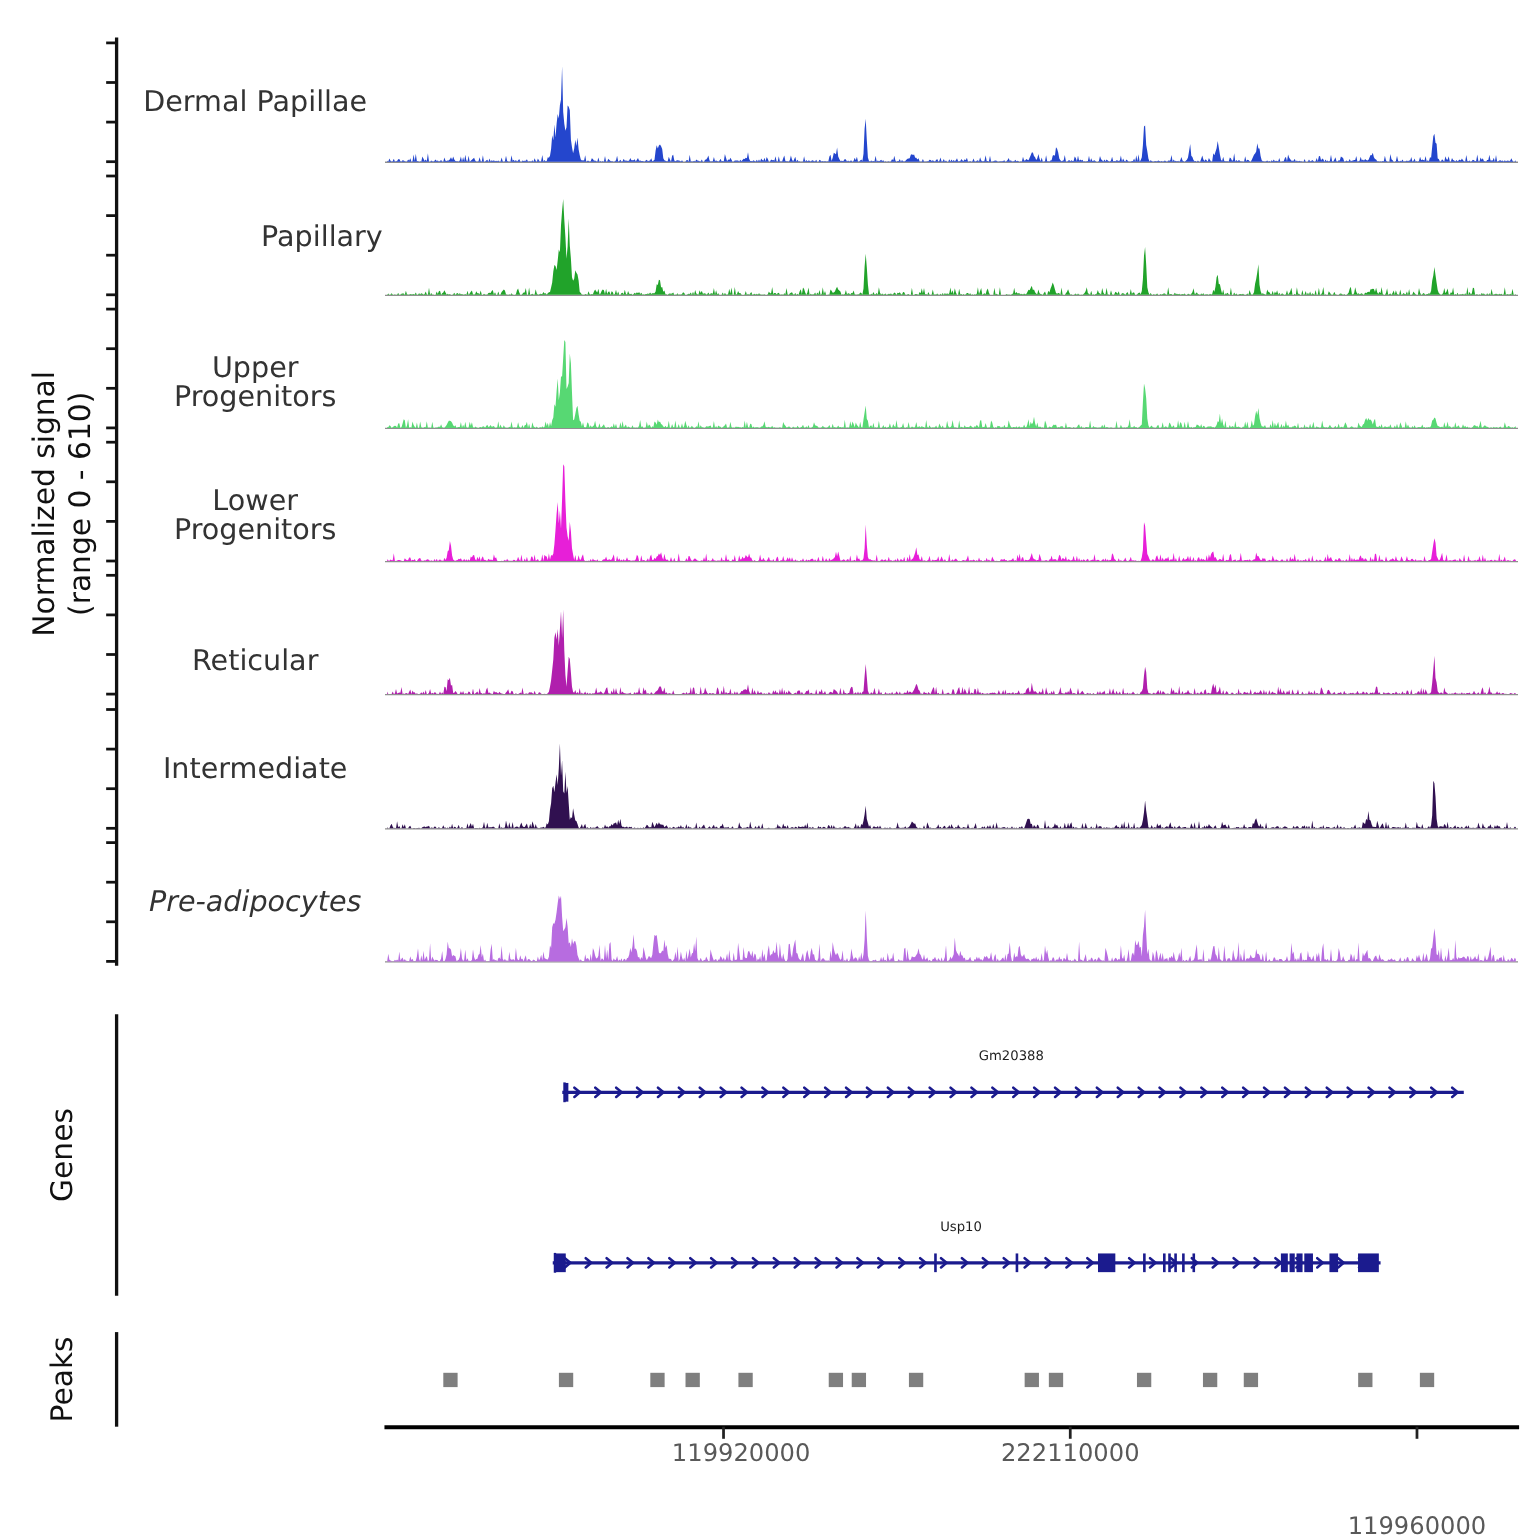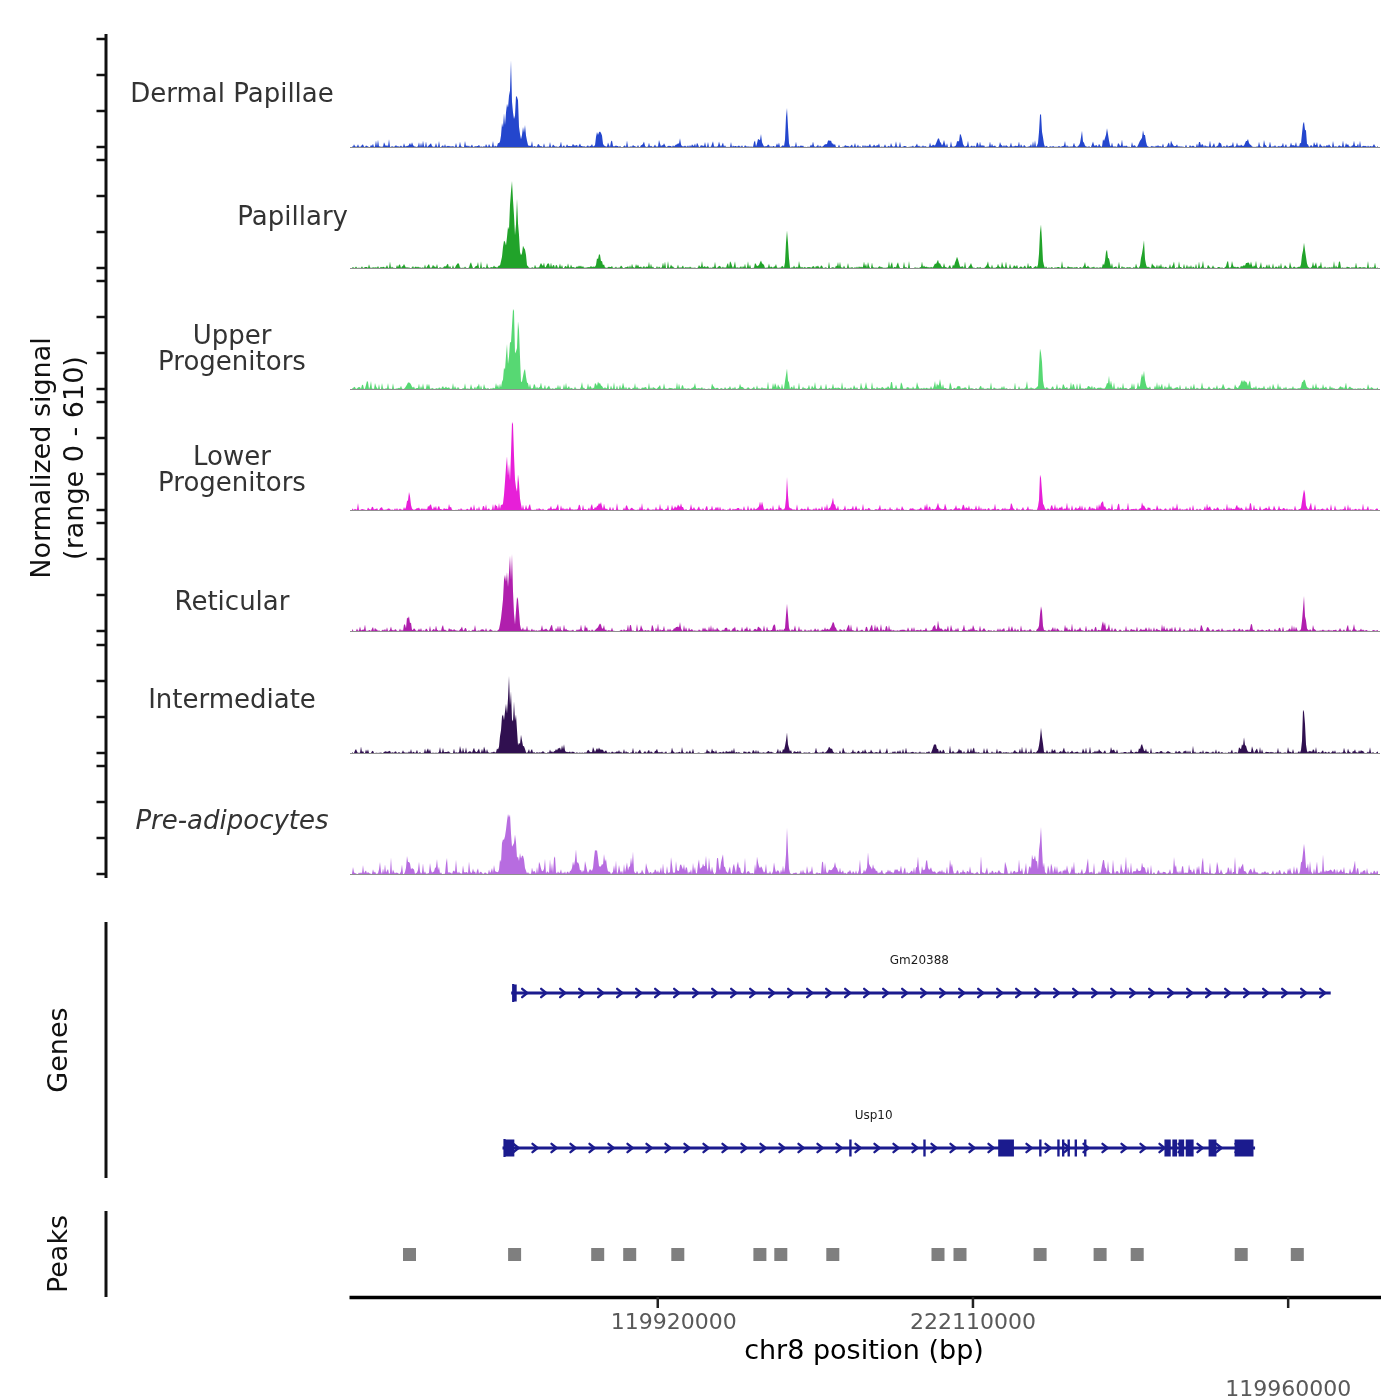--- a/index.html
+++ b/index.html
@@ -174,14 +174,13 @@
   <div id="gene-labels">
       <div class="genelabel" style="left: 919.373px; top: 953px;">Gm20388</div>
       <div class="genelabel" style="left: 873.668px; top: 1108px;">Usp10</div>
     </div>
   <div id="xtick-labels">
       <div class="xtick" style="left: 657.751px; top: 1309px; margin-left: 16px;">119920000</div>
       <div class="xtick" style="left: 972.959px; top: 1309px;">222110000</div>
       <div class="xtick" style="left: 1288.17px; top: 1364px; margin-top: 12px;">119960000</div>
     </div>
 
-  <div class="xtitle">chr8 position (bp)</div>
 </div>
 
 </body></html>

